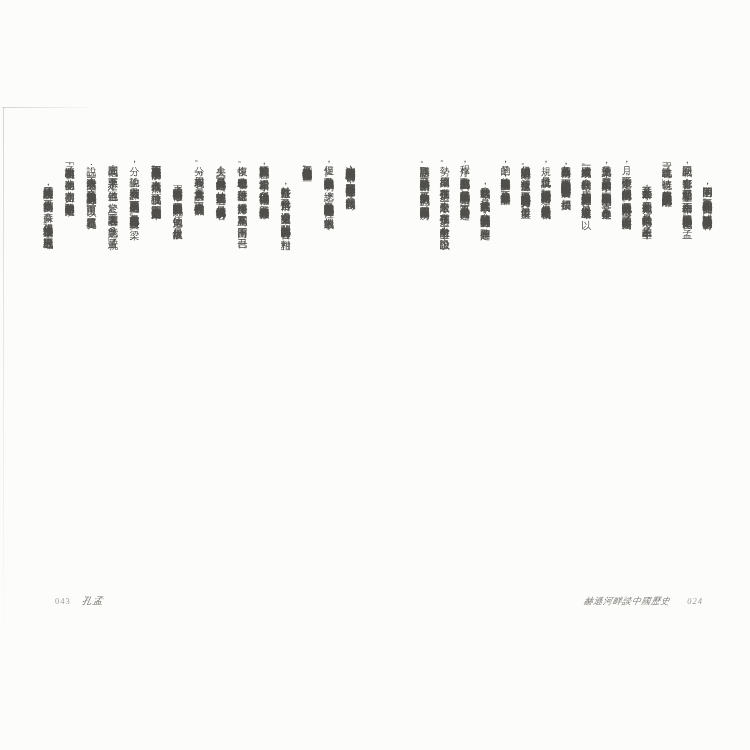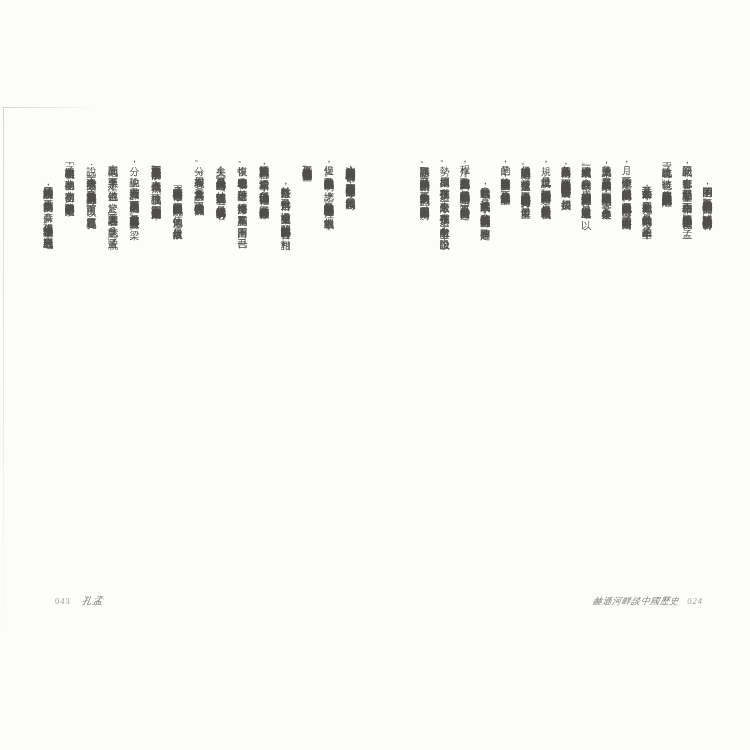--- a/index.html
+++ b/index.html
@@ -53,21 +53,21 @@
     display:inline-block;
     transform:skewX(-10deg);
     font-style:italic;
     color:#807e78;
     letter-spacing:0.6px;
   }
   .footer-left .cn-italic{color:#6f6d67;letter-spacing:1.5px;margin-left:9px;font-size:9.5px;}
   .pagenum{
     color:#a09e98;font-size:8.5px;letter-spacing:1px;
   }
-  .footer-right .pagenum{margin-left:6px;font-style:italic;}
+  .footer-right .pagenum{margin-left:15px;font-style:italic;}
 </style>
 </head>
 <body>
 
 <div class="screenshot">
 
   <div class="corner-h"></div>
   <div class="corner-v"></div>
 
   <div class="vtext vtext-right">

